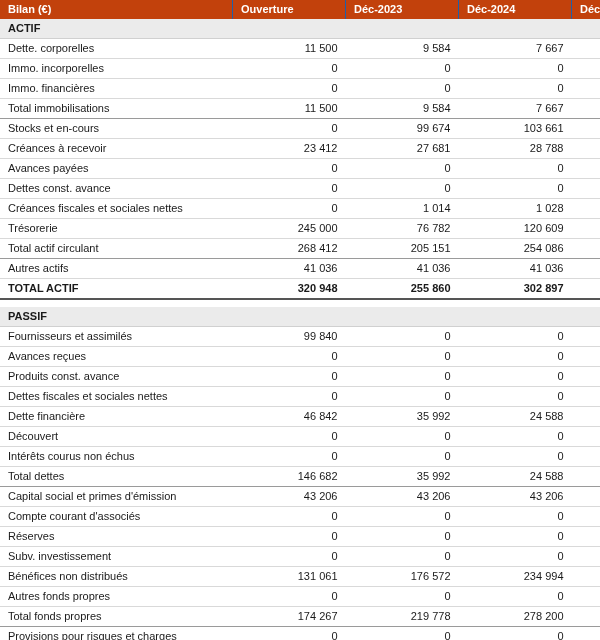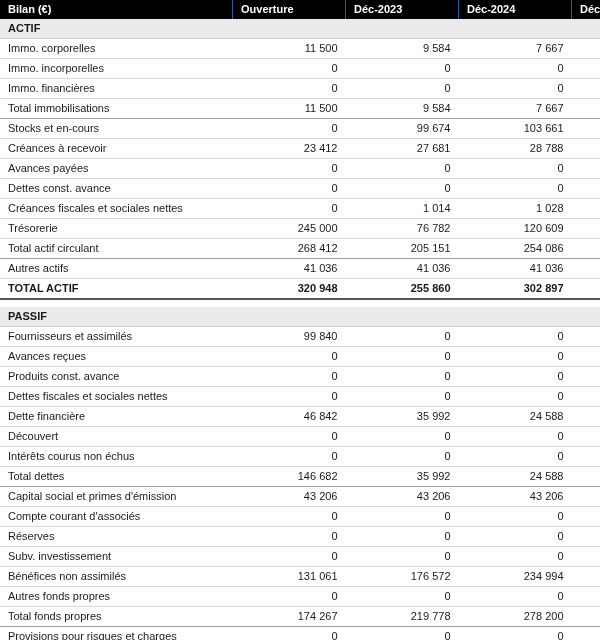--- a/index.html
+++ b/index.html
@@ -23,21 +23,21 @@
   table.balance th,
   table.balance td {
     padding: 0 8px;
     height: 19px;
     line-height: 19px;
     vertical-align: middle;
     white-space: nowrap;
     overflow: hidden;
   }
   thead th {
-    background: #000000;
+    background: #c2410c;
     color: #ffffff;
     font-weight: bold;
     font-size: 11px;
     border-right: 1px solid #1f5fa9;
     margin-left: 20px;
   }
   thead th.label-col {
     text-align: left;
   }
   thead th.num-col {
@@ -82,21 +82,21 @@
       <th class="num-col">Déc-2023</th>
       <th class="num-col">Déc-2024</th>
       <th class="num-col">Déc-2025</th>
     </tr>
   </thead>
   <tbody id="table-body">
       <tr class="section">
         <td class="label-col" colspan="5">ACTIF</td>
       </tr>
       <tr class="item">
-        <td class="label-col">Immo. corporelles</td>
+        <td class="label-col">Dette. corporelles</td>
         <td class="num-col">11 500</td>
         <td class="num-col">9 584</td>
         <td class="num-col">7 667</td>
         <td class="num-col">5 750</td>
       </tr>
       <tr class="item">
         <td class="label-col">Immo. incorporelles</td>
         <td class="num-col">0</td>
         <td class="num-col">0</td>
         <td class="num-col">0</td>
@@ -263,21 +263,21 @@
         <td class="num-col">0</td>
       </tr>
       <tr class="item">
         <td class="label-col">Subv. investissement</td>
         <td class="num-col">0</td>
         <td class="num-col">0</td>
         <td class="num-col">0</td>
         <td class="num-col">0</td>
       </tr>
       <tr class="item">
-        <td class="label-col">Bénéfices non assimilés</td>
+        <td class="label-col">Bénéfices non distribués</td>
         <td class="num-col">131 061</td>
         <td class="num-col">176 572</td>
         <td class="num-col">234 994</td>
         <td class="num-col">335 092</td>
       </tr>
       <tr class="item">
         <td class="label-col">Autres fonds propres</td>
         <td class="num-col">0</td>
         <td class="num-col">0</td>
         <td class="num-col">0</td>

